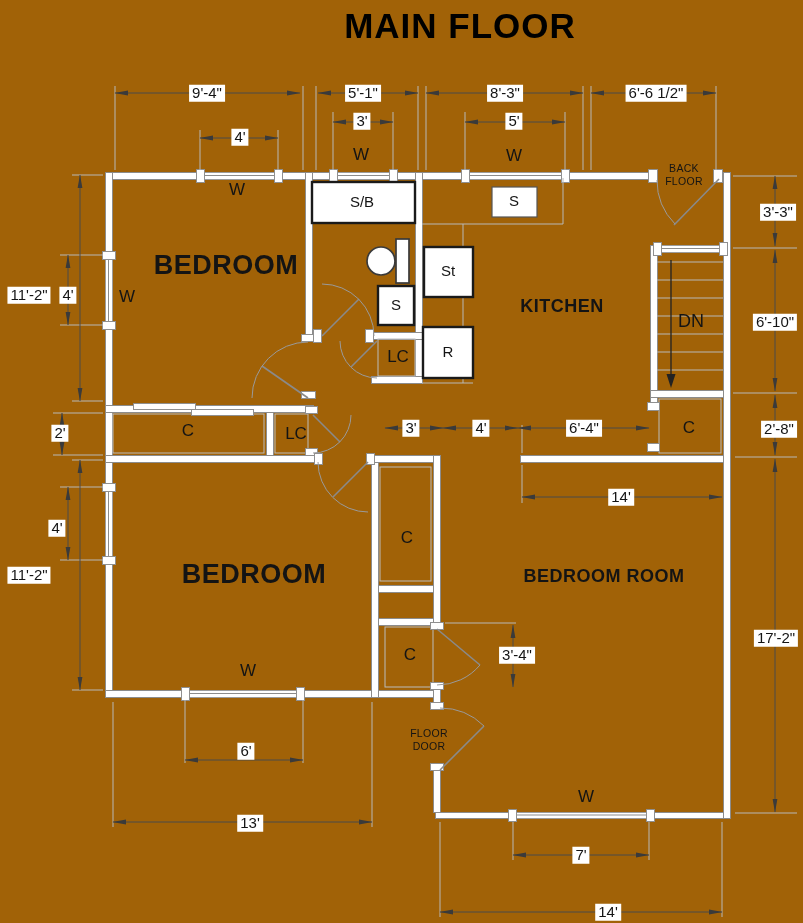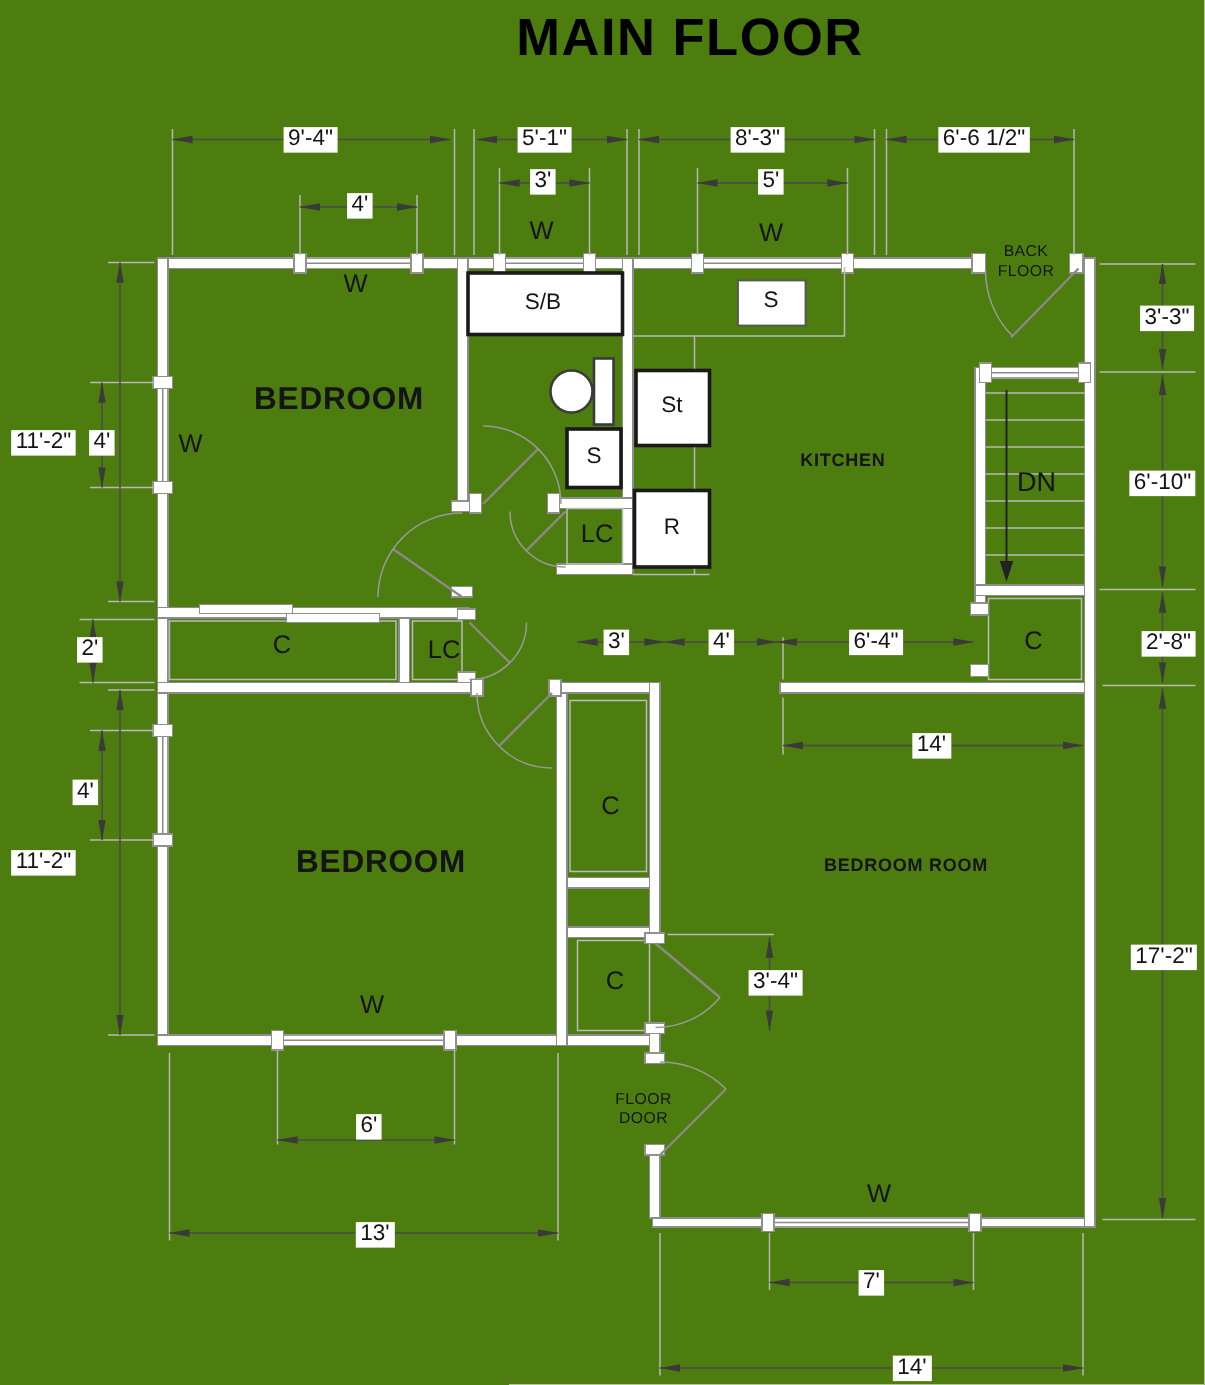--- a/index.html
+++ b/index.html
@@ -1,34 +1,34 @@
 <!DOCTYPE html>
 <html><head>
 <meta charset="utf-8">
 <style>
   html,body{margin:0;padding:0;background:#fff;}
-  #stage{position:relative;width:803px;height:923px;background:#4d7c0f;overflow:hidden;
+  #stage{position:relative;width:803px;height:923px;background:#a16207;overflow:hidden;
          font-family:"Liberation Sans",sans-serif;}
   #plan-svg{position:absolute;left:0;top:0;}
   .wall{fill:#fff;stroke:#8c8c8c;stroke-width:1;shape-rendering:crispEdges;}
   .winrect{fill:#fff;stroke:#9c9c9c;stroke-width:1;shape-rendering:crispEdges;}
   .winline{stroke:#8c8c8c;stroke-width:1;}
   .jamb{fill:#fff;stroke:#909090;stroke-width:1;shape-rendering:crispEdges;}
   .thin{stroke:#b8b8b8;stroke-width:1;fill:none;}
   .thinrect{fill:none;stroke:#bcbcbc;stroke-width:1;}
   .fix{fill:#fff;stroke:#1a1a1a;stroke-width:2.4;}
   .fix2{fill:#fff;stroke:#3a3a3a;stroke-width:1.7;}
   .panel{stroke:#8a8a8a;stroke-width:1.6;}
   .arc{stroke:#9a9a9a;stroke-width:1;fill:none;}
   .dim{stroke:#4a4a4a;stroke-width:1;}
   .lbl{position:absolute;transform:translate(-50%,-50%);color:#141414;
        white-space:nowrap;line-height:1.1;text-align:center;}
   .title{font-size:35px;font-weight:bold;letter-spacing:1px;color:#000;}
-  .room{font-weight:bold;font-size:21px;letter-spacing:.5px;}
-  .room-sm{font-weight:bold;font-size:12px;letter-spacing:.5px;}
+  .room{font-weight:bold;font-size:27px;letter-spacing:.5px;}
+  .room-sm{font-weight:bold;font-size:18px;letter-spacing:.5px;}
   .dim-lbl{font-size:15px;background:#fff;padding:0 3px;}
   .tag{font-size:17px;}
   .tag-sm{font-size:15px;}
   .tag-dn{font-size:18px;}
   .doortxt{font-size:10.5px;white-space:normal;width:50px;line-height:1.25;letter-spacing:.3px;}
 </style>
 </head>
 <body>
 
 <div id="stage">

